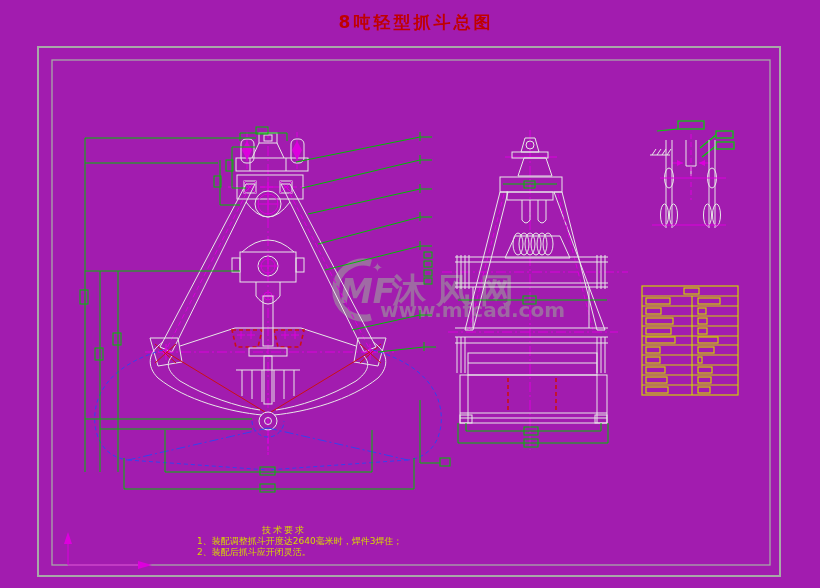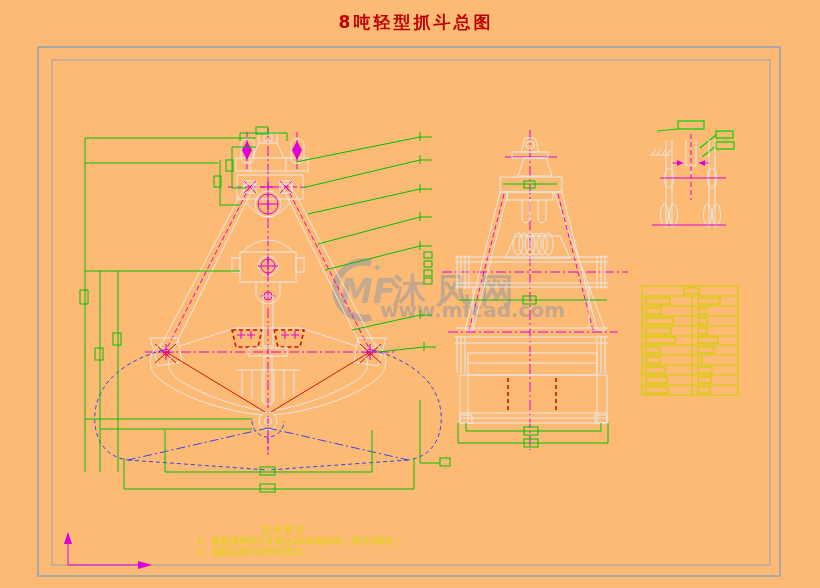--- a/index.html
+++ b/index.html
@@ -1,16 +1,16 @@
 <!DOCTYPE html>
 <html><head>
 <meta charset="utf-8">
 <style>
   html,body{margin:0;padding:0;background:#000;}
-  #stage{position:relative;width:820px;height:588px;background:#fdba74;overflow:hidden;
+  #stage{position:relative;width:820px;height:588px;background:#a21caf;overflow:hidden;
          font-family:"DejaVu Sans","Liberation Sans",sans-serif;}
   svg text{font-family:"DejaVu Sans","Liberation Sans",sans-serif;}
   
   .w{stroke:#e8e8e8;fill:none;stroke-width:1;}
   .g{stroke:#00c000;fill:none;stroke-width:1;}
   .gb{stroke:#00d400;fill:none;stroke-width:1.2;}
   .m{stroke:#dd00dd;fill:none;stroke-width:1;}
   .mf{fill:#dd00dd;stroke:none;}
   .b{stroke:#3344ee;fill:none;stroke-width:1;stroke-dasharray:4 3;}
   .bdd{stroke:#3344ee;fill:none;stroke-width:1;stroke-dasharray:9 3 2 3;}

